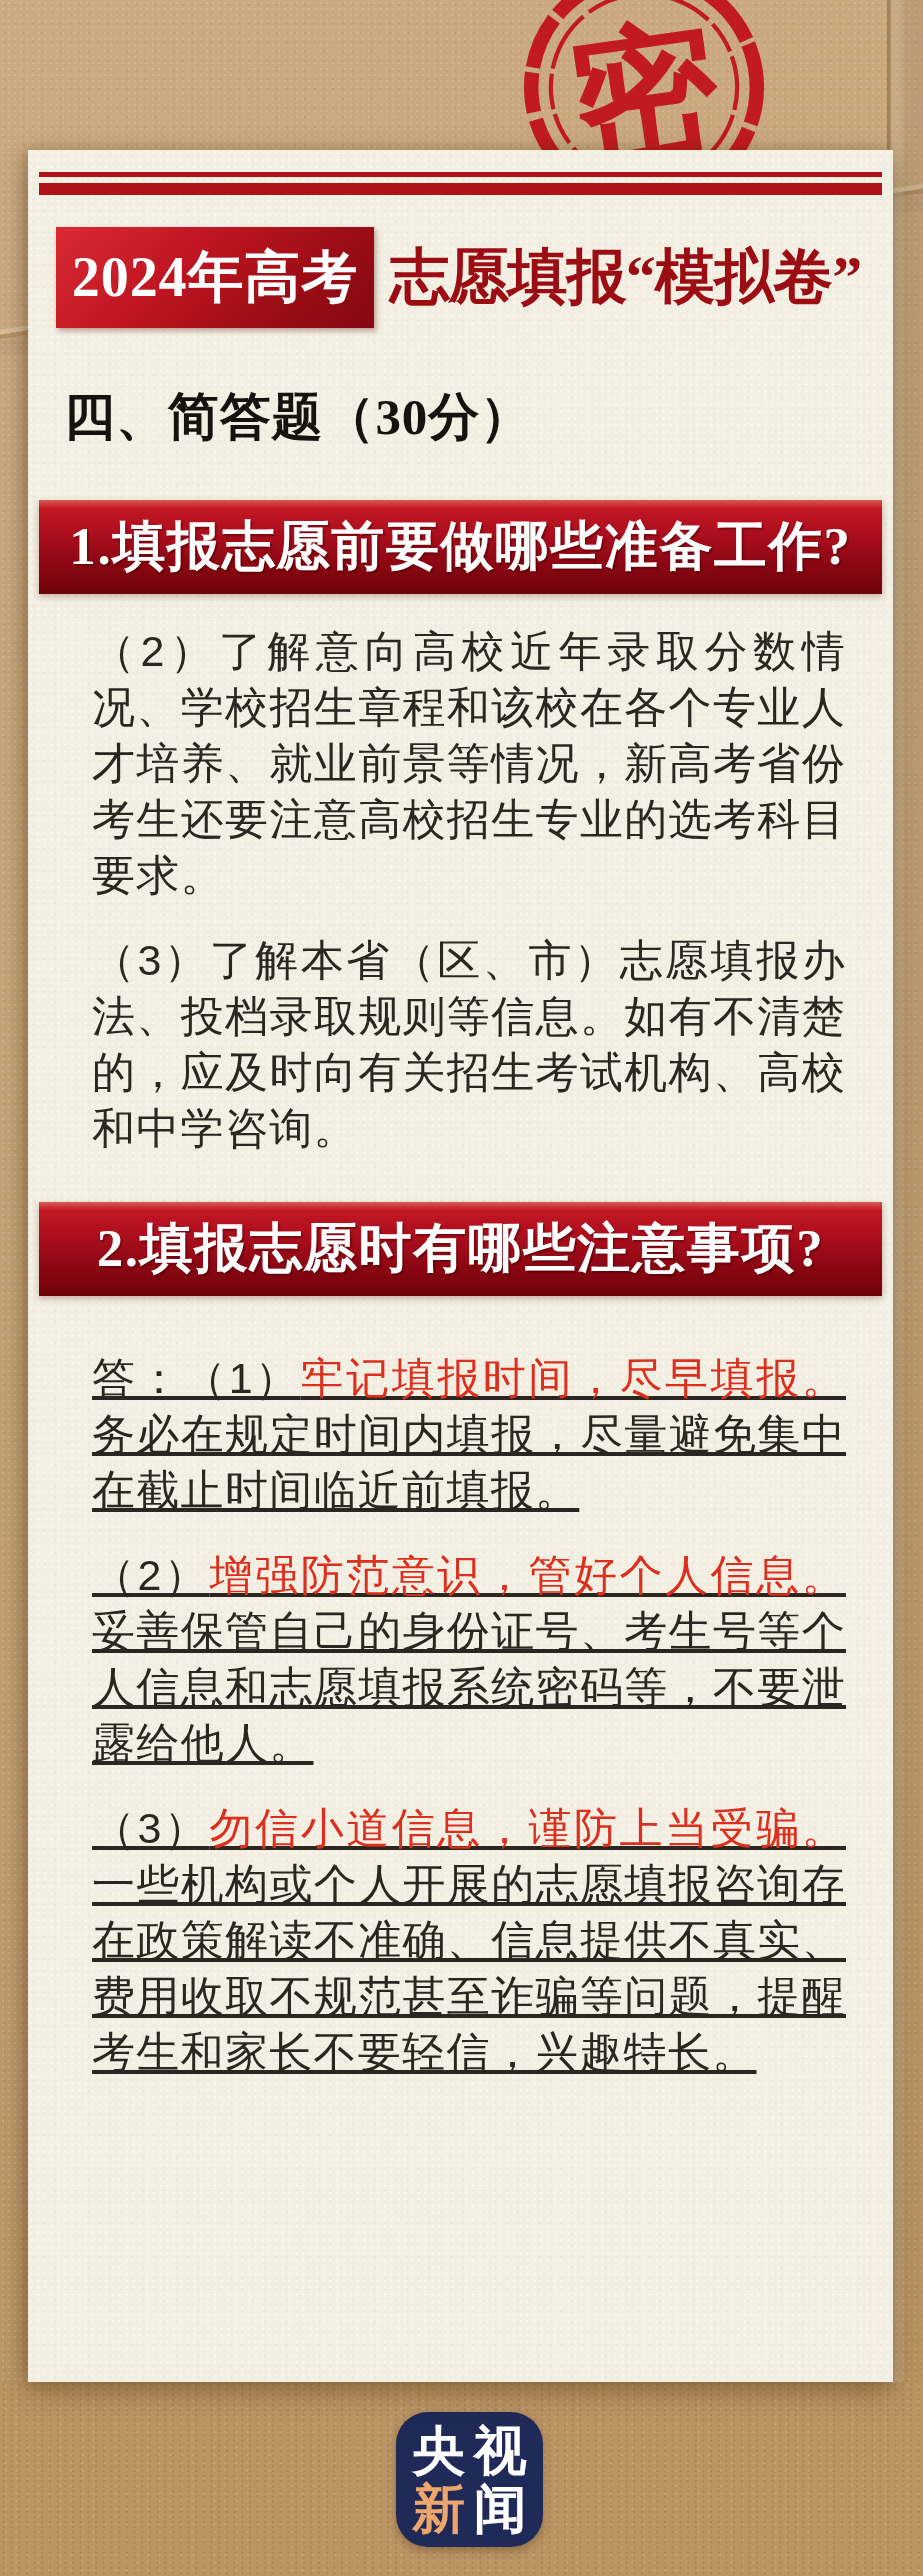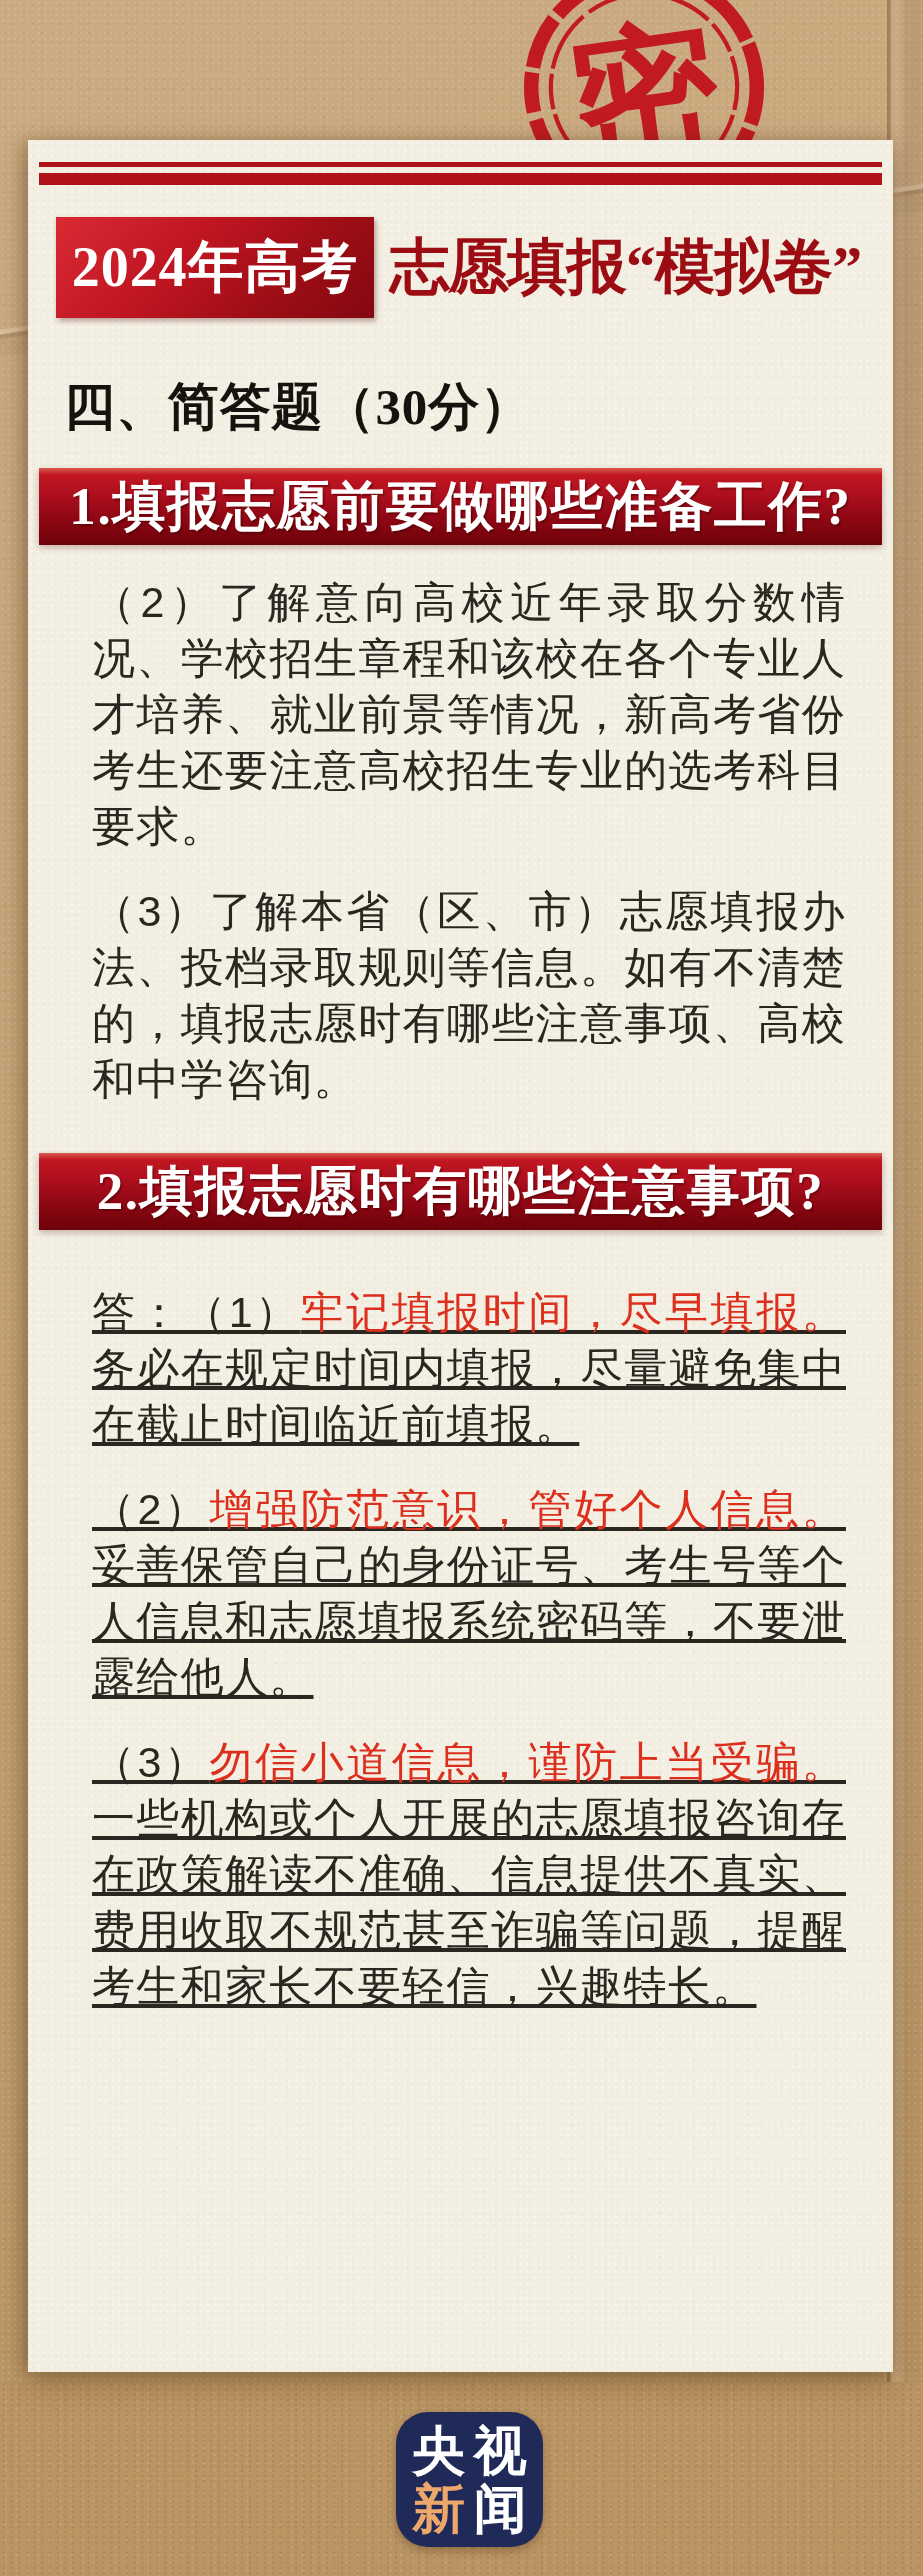--- a/index.html
+++ b/index.html
@@ -27,21 +27,21 @@
     background-color:#bb9464;
     background-image:
       radial-gradient(circle, rgba(92,58,20,.16) 0 0.9px, transparent 1.5px),
       radial-gradient(circle, rgba(255,238,205,.15) 0 0.9px, transparent 1.5px);
     background-size:7.7px 5.1px, 11px 7.7px;}
 
   
   .stamp{position:absolute;left:503px;top:-41px;z-index:1;opacity:.96;}
 
   
-  .card{position:absolute;left:28px;top:140px;width:865px;height:2232px;z-index:2;
+  .card{position:absolute;left:28px;top:150px;width:865px;height:2232px;z-index:2;
     background-color:#f2eee1;
     background-image:
       radial-gradient(circle, rgba(255,255,255,.55) 0 0.9px, transparent 1.3px),
       radial-gradient(circle, rgba(120,105,75,.06) 0 0.9px, transparent 1.3px);
     background-size:6.8px 6.8px, 11px 11px;
     box-shadow:0 8.5px 26px rgba(55,32,8,.35), -5.1px 0 12px rgba(55,32,8,.18);
     overflow:hidden;}
   .rule-thin{height:5.1px;margin:22px 11px 0;background:#b0121a;}
   .rule-thick{height:12px;margin:6px 11px 0;background:#b0121a;}
 
@@ -49,21 +49,21 @@
   .badge{width:318px;height:101px;display:flex;align-items:center;justify-content:center;
     background:linear-gradient(135deg,#d92a33 0%,#c01622 38%,#9c0d15 72%,#830811 100%);
     color:#ffffff;font-family:"Liberation Serif",serif;font-weight:bold;font-size:56px;letter-spacing:0.9px;
     box-shadow:1.7px 2.6px 5.1px rgba(80,10,5,.35);}
   .title-text{margin-left:15.4px;color:#9c0d13;font-family:Liberation Serif, serif;
     font-weight:bold;font-size:60px;letter-spacing:-0.9px;white-space:nowrap;}
 
   .section{margin:55px 0 0 36px;font-family:"Liberation Serif",serif;font-weight:bold;
     font-size:51px;color:#17120e;letter-spacing:0.9px;}
 
-  .banner{margin:26px 11px 0;height:77px;display:flex;align-items:center;justify-content:center;
+  .banner{margin:48px 11px 0;height:94px;display:flex;align-items:center;justify-content:center;
     background:linear-gradient(180deg,#d85b50 0%,#c11722 9%,#ae0f1e 34%,#8c0713 68%,#6e020a 100%);
     box-shadow:0 3.4px 6.8px rgba(80,10,5,.30);text-align:center;}
   .banner span{color:#ffffff;font-family:"Liberation Serif",serif;font-weight:bold;
     font-size:53px;letter-spacing:1.7px;white-space:nowrap;
     text-shadow:1.7px 1.7px 1.7px rgba(60,0,0,.45);}
   .banner.q2{margin-top:46px;}
 
   .answers{margin:29px 47px 0 64px;font-size:43px;line-height:56px;letter-spacing:1.3px;
     color:#2b2620;text-align:justify;}
   .answers.a2{margin-top:54px;text-decoration:underline;}
@@ -108,21 +108,21 @@
     </div>
 
     <div class="section">四、简答题（30分）</div>
 
     <div class="banner">
       <span>1.填报志愿前要做哪些准备工作?</span>
     </div>
 
     <div class="answers">
       <p><span class="pfx">（2）</span><span class="hl"></span><span>了解意向高校近年录取分数情况、学校招生章程和该校在各个专业人才培养、就业前景等情况，新高考省份考生还要注意高校招生专业的选考科目要求。</span></p>
-      <p><span class="pfx">（3）</span><span class="hl"></span><span>了解本省（区、市）志愿填报办法、投档录取规则等信息。如有不清楚的，填报志愿时有哪些注意事项、高校和中学咨询。</span></p>
+      <p><span class="pfx">（3）</span><span class="hl"></span><span>了解本省（区、市）志愿填报办法、投档录取规则等信息。如有不清楚的，应及时向有关招生考试机构、高校和中学咨询。</span></p>
     </div>
 
     <div class="banner q2">
       <span>2.填报志愿时有哪些注意事项?</span>
     </div>
 
     <div class="answers a2">
       <p><span class="pfx">答：（1）</span><span class="hl">牢记填报时间，尽早填报。</span><span>务必在规定时间内填报，尽量避免集中在截止时间临近前填报。</span></p>
       <p><span class="pfx">（2）</span><span class="hl">增强防范意识，管好个人信息。</span><span>妥善保管自己的身份证号、考生号等个人信息和志愿填报系统密码等，不要泄露给他人。</span></p>
       <p><span class="pfx">（3）</span><span class="hl">勿信小道信息，谨防上当受骗。</span><span>一些机构或个人开展的志愿填报咨询存在政策解读不准确、信息提供不真实、费用收取不规范甚至诈骗等问题，提醒考生和家长不要轻信，兴趣特长。</span></p>

